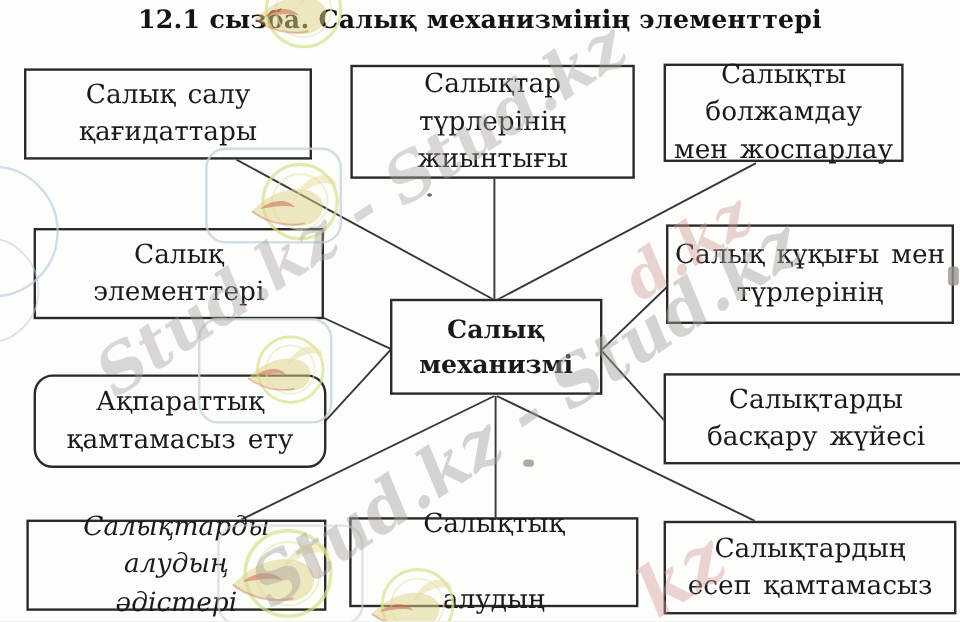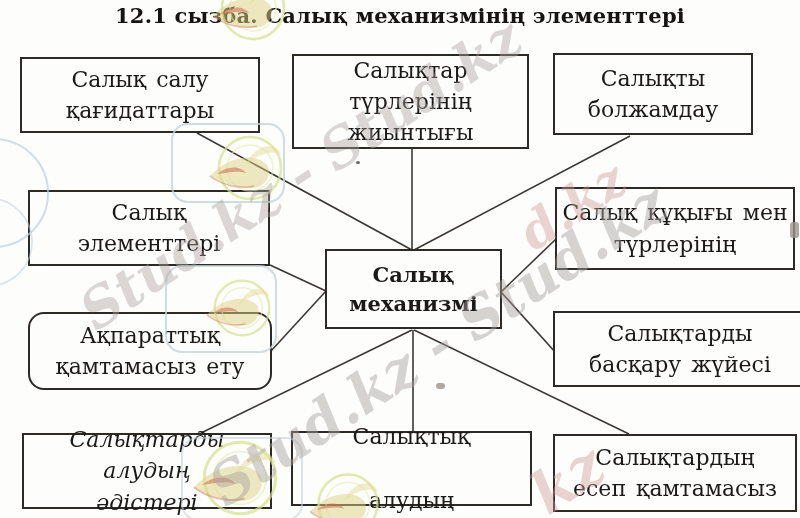--- a/index.html
+++ b/index.html
@@ -59,20 +59,21 @@
   <div class="node" id="n-top-left">
     <span>Салық салу</span>
     <span>қағидаттары</span>
   </div>
   <div class="node" id="n-top-center">
     <span>Салықтар түрлерінің</span>
     <span>жиынтығы</span>
   </div>
   <div class="node" id="n-top-right">
     <span>Салықты болжамдау</span>
+    <span>мен жоспарлау</span>
   </div>
   <div class="node" id="n-mid-left">
     <span>Салық</span>
     <span>элементтері</span>
   </div>
   <div class="node" id="n-mid-right">
     <span>Салық құқығы мен</span>
     <span>түрлерінің</span>
   </div>
   <div class="node center" id="n-center">

